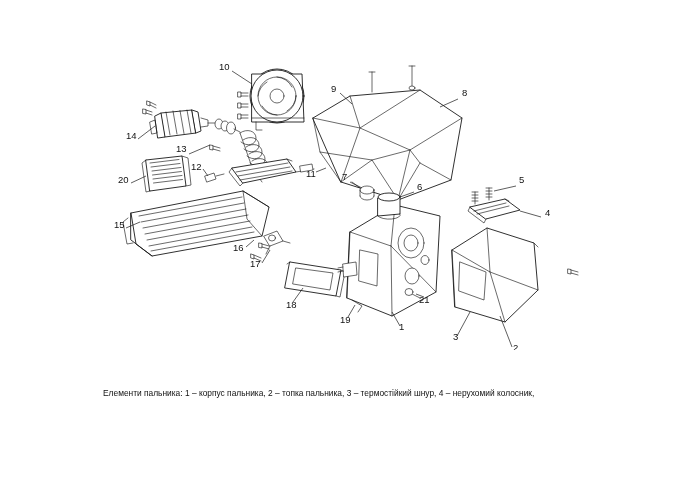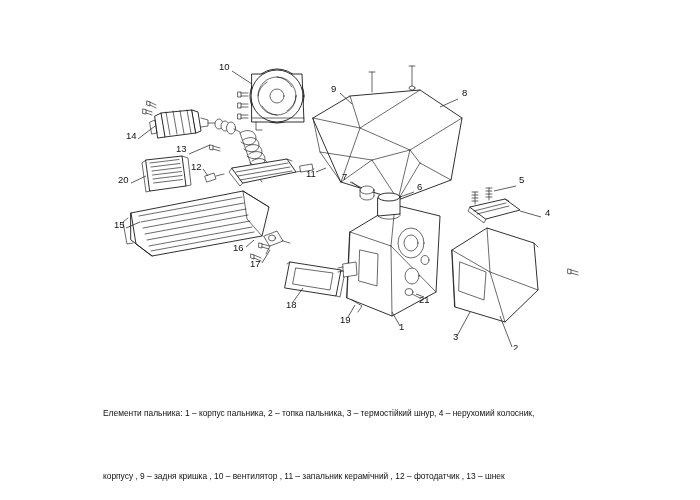--- a/index.html
+++ b/index.html
@@ -28,21 +28,20 @@
     top: 358px;
     width: 500px;
     font-size: 8.4px;
     line-height: 14.2px;
     color: #111111;
     text-align: left;
     white-space: pre-wrap;
   }
   .cap-line {
     display: block;
-    margin-top: 20px;
   }
   svg { display: block; }
   .ln {
     stroke: #1a1a1a;
     stroke-width: 0.9;
     fill: none;
     stroke-linejoin: round;
     stroke-linecap: round;
   }
   .lnt {
@@ -318,17 +317,16 @@
       <text class="num" x="286" y="308">18</text>
       <text class="num" x="340" y="323">19</text>
       <text class="num" x="118" y="183">20</text>
       <text class="num" x="419" y="303">21</text>
     </g>
   </svg>
 </div>
 
 <div id="caption">
   <span class="cap-line">Елементи пальника: 1 – корпус пальника, 2 – топка пальника, 3 – термостійкий шнур, 4 – нерухомий колосник,</span>
-  <span class="cap-line">корпусу , 9 – задня кришка , 10 – вентилятор , 11 – запальник керамічний , 12 – фотодатчик , 13 – шнек</span>
   
   
   
 </div>
 
 </body></html>

